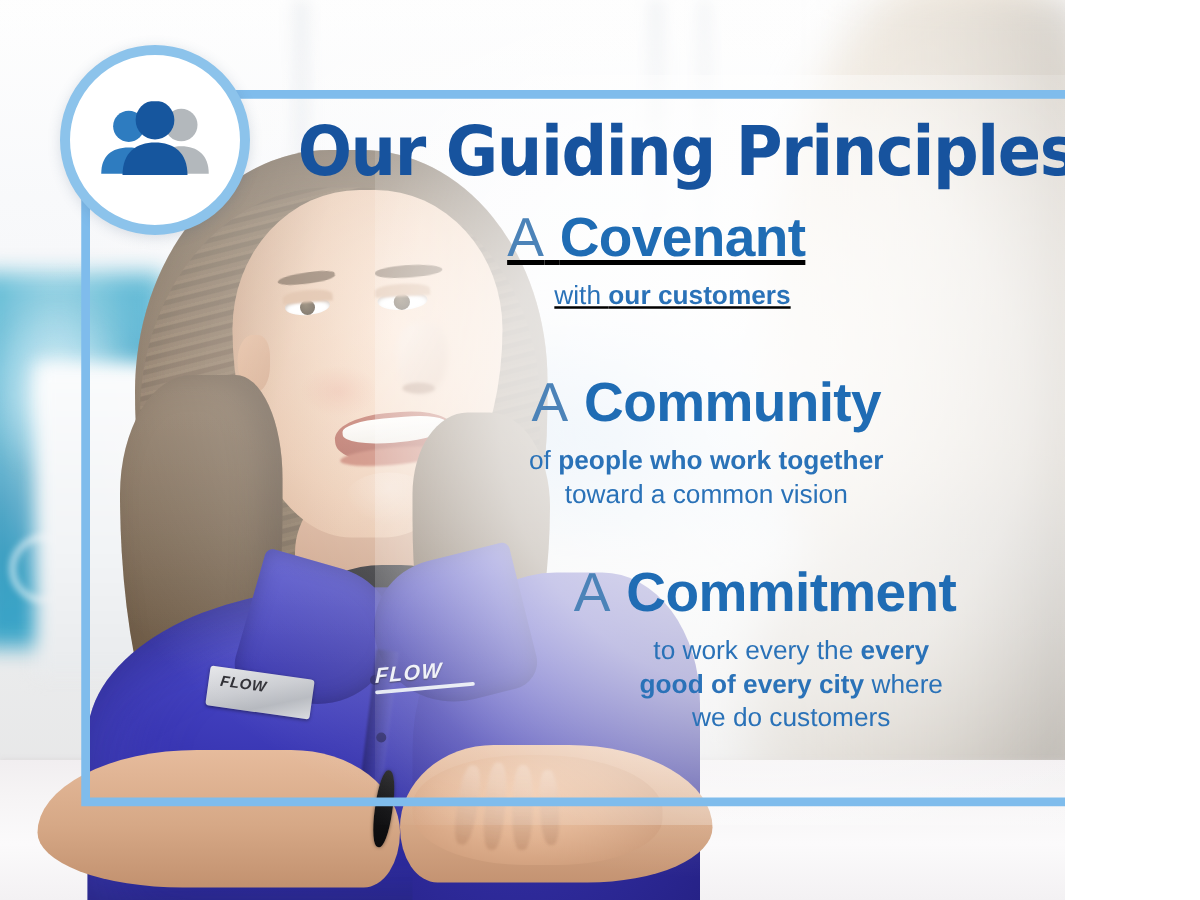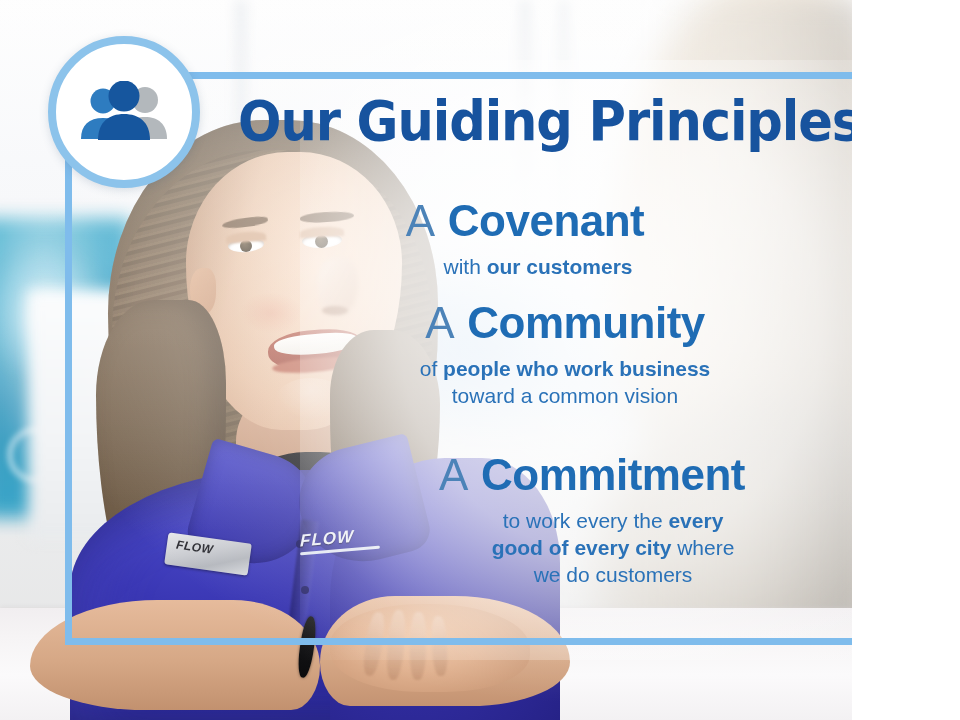--- a/index.html
+++ b/index.html
@@ -313,24 +313,24 @@
   }
   .big .art{font-weight:400;color:#4C83B8;letter-spacing:.5px;}
   .big .word{font-weight:700;color:#1F6CB4;letter-spacing:-.5px;}
   .block .sub{
     font-family:"Liberation Sans","DejaVu Sans",sans-serif;
     font-size:21px;line-height:1.30;color:#2A72B8;margin-top:8px;
   }
   .sub .b{font-weight:700;}
   .sub .r{font-weight:400;}
 
-  .block-1{left:150px;top:126px;width:620px;}
+  .block-1{left:150px;top:96px;width:620px;text-decoration:underline;}
   .block-1 .sub{padding-left:26px;}
   .block-2{left:190px;top:228px;width:620px;}
-  .block-3{left:232px;top:380px;width:590px;}
+  .block-3{left:252px;top:380px;width:590px;}
   .block-3 .sub{padding-left:42px;}
 </style>
 </head>
 <body>
 
 <div class="stage">
 
   <div class="photo">
     <div class="bg-room"></div>
     <div class="bg-mullion m1"></div>
@@ -431,21 +431,21 @@
         <span class="r">with </span><span class="b">our customers</span>
       </div>
     </div>
 
     <div class="block block-2">
       <div class="big">
         <span class="art">A</span>
         <span class="word">Community</span>
       </div>
       <div class="sub">
-        <div><span class="r">of </span><span class="b">people who work business</span></div>
+        <div><span class="r">of </span><span class="b">people who work together</span></div>
         <div class="r">toward a common vision</div>
       </div>
     </div>
 
     <div class="block block-3">
       <div class="big">
         <span class="art">A</span>
         <span class="word">Commitment</span>
       </div>
       <div class="sub">

